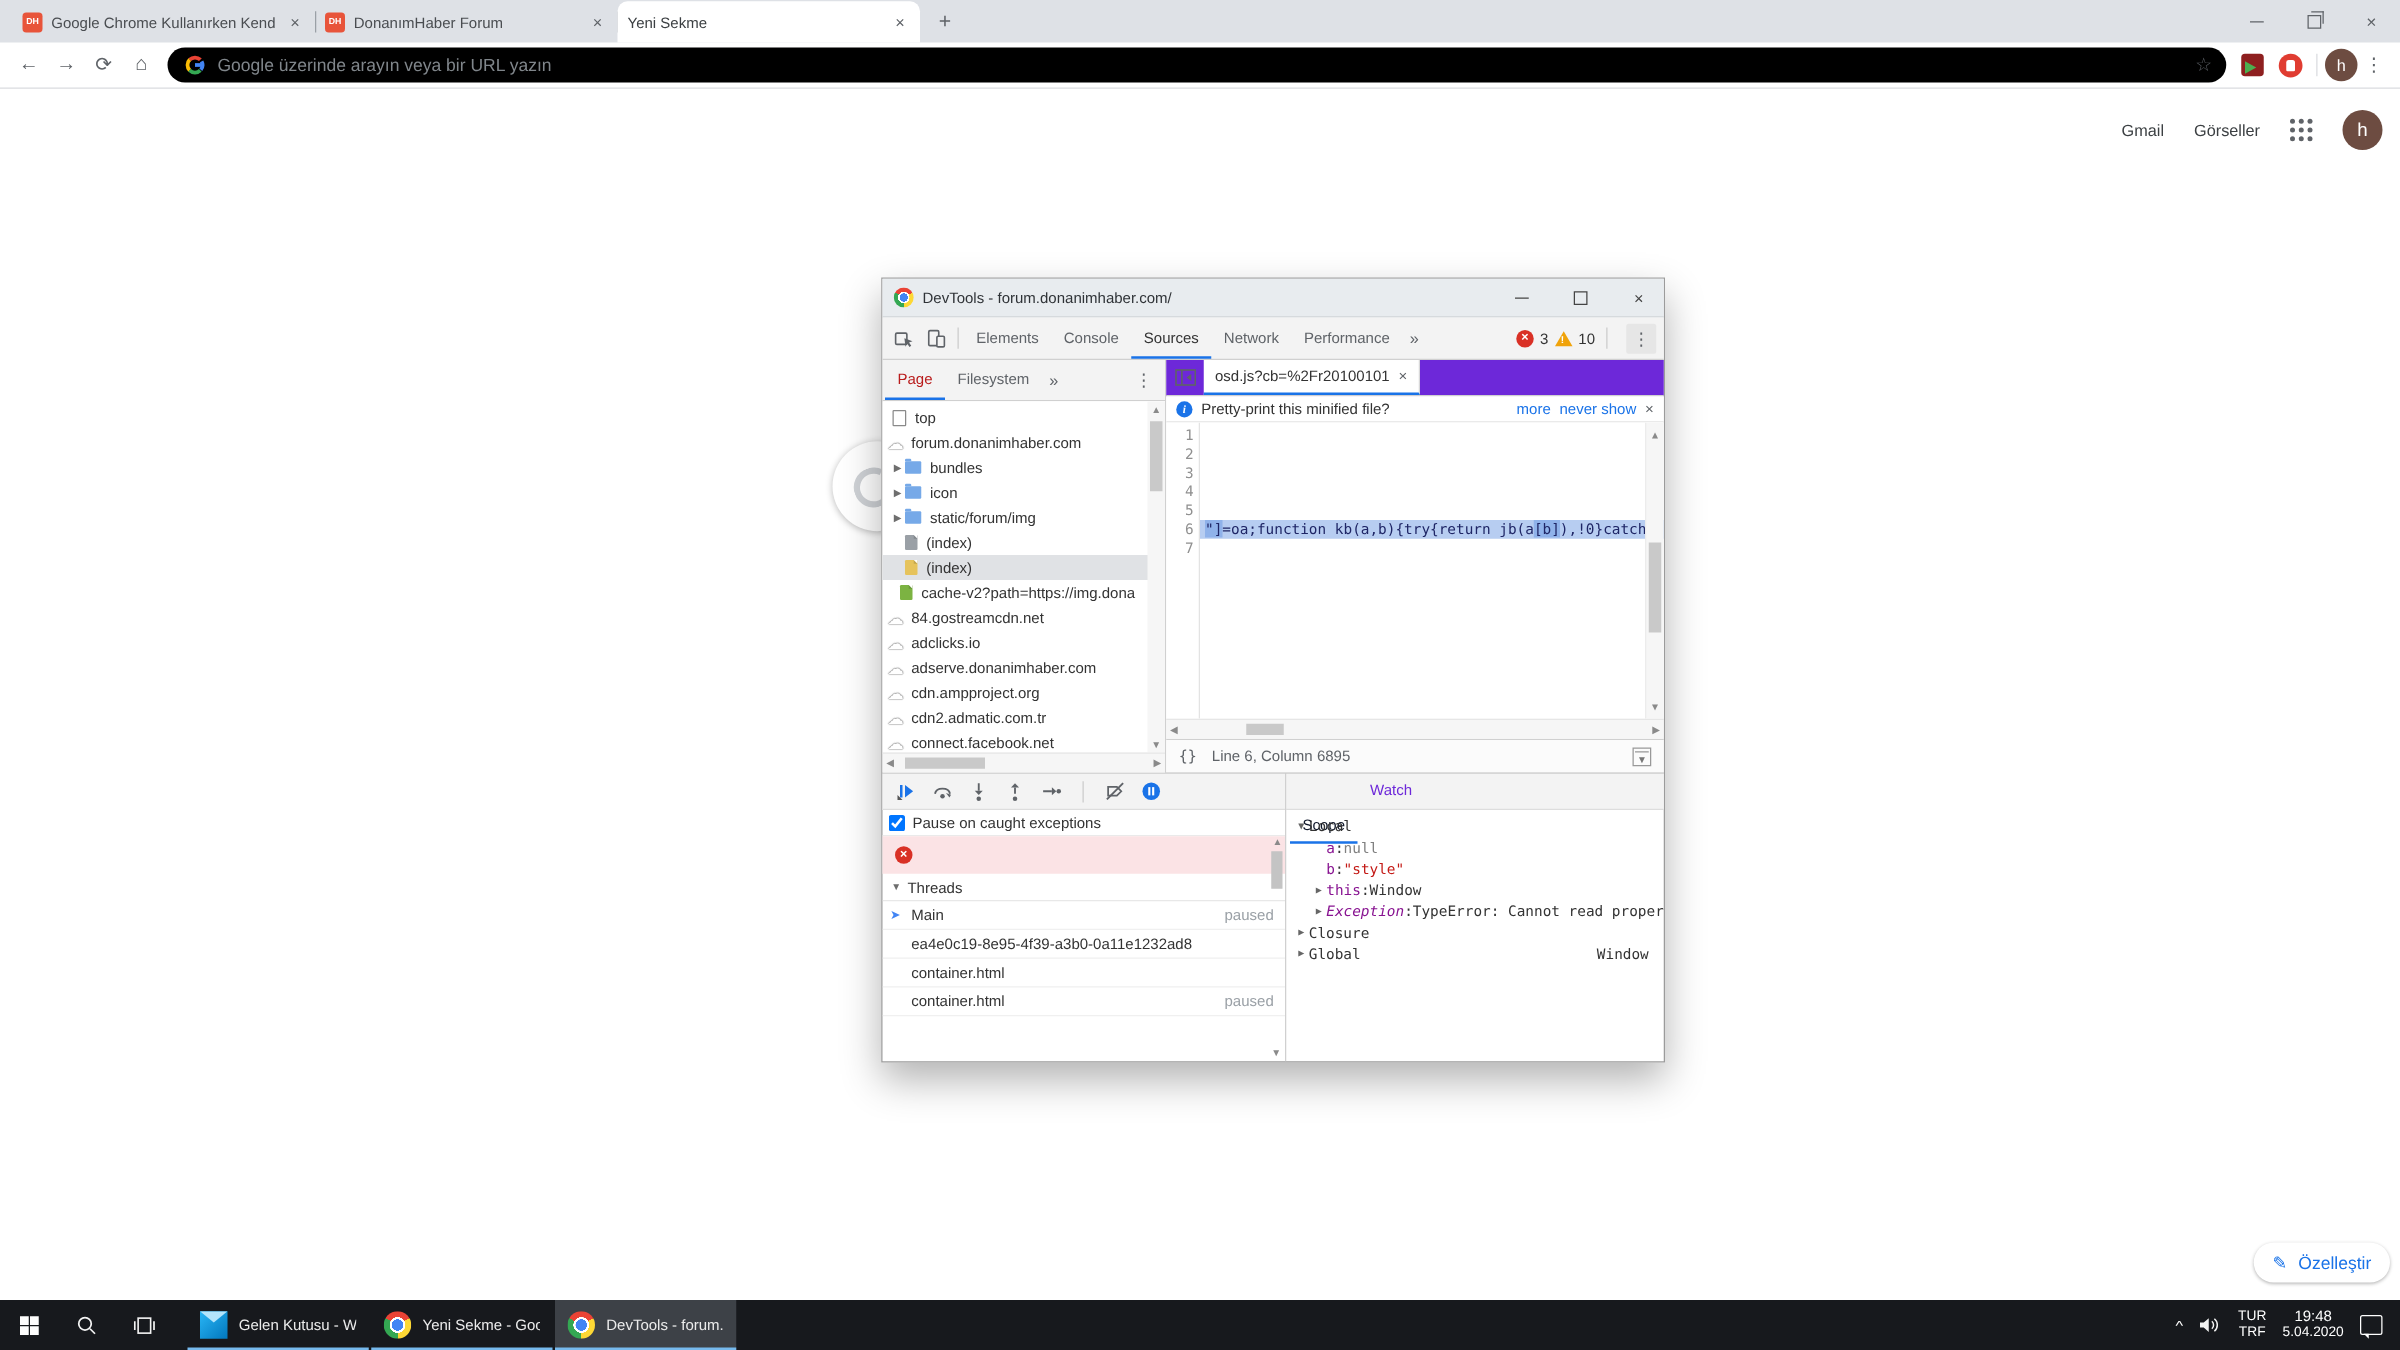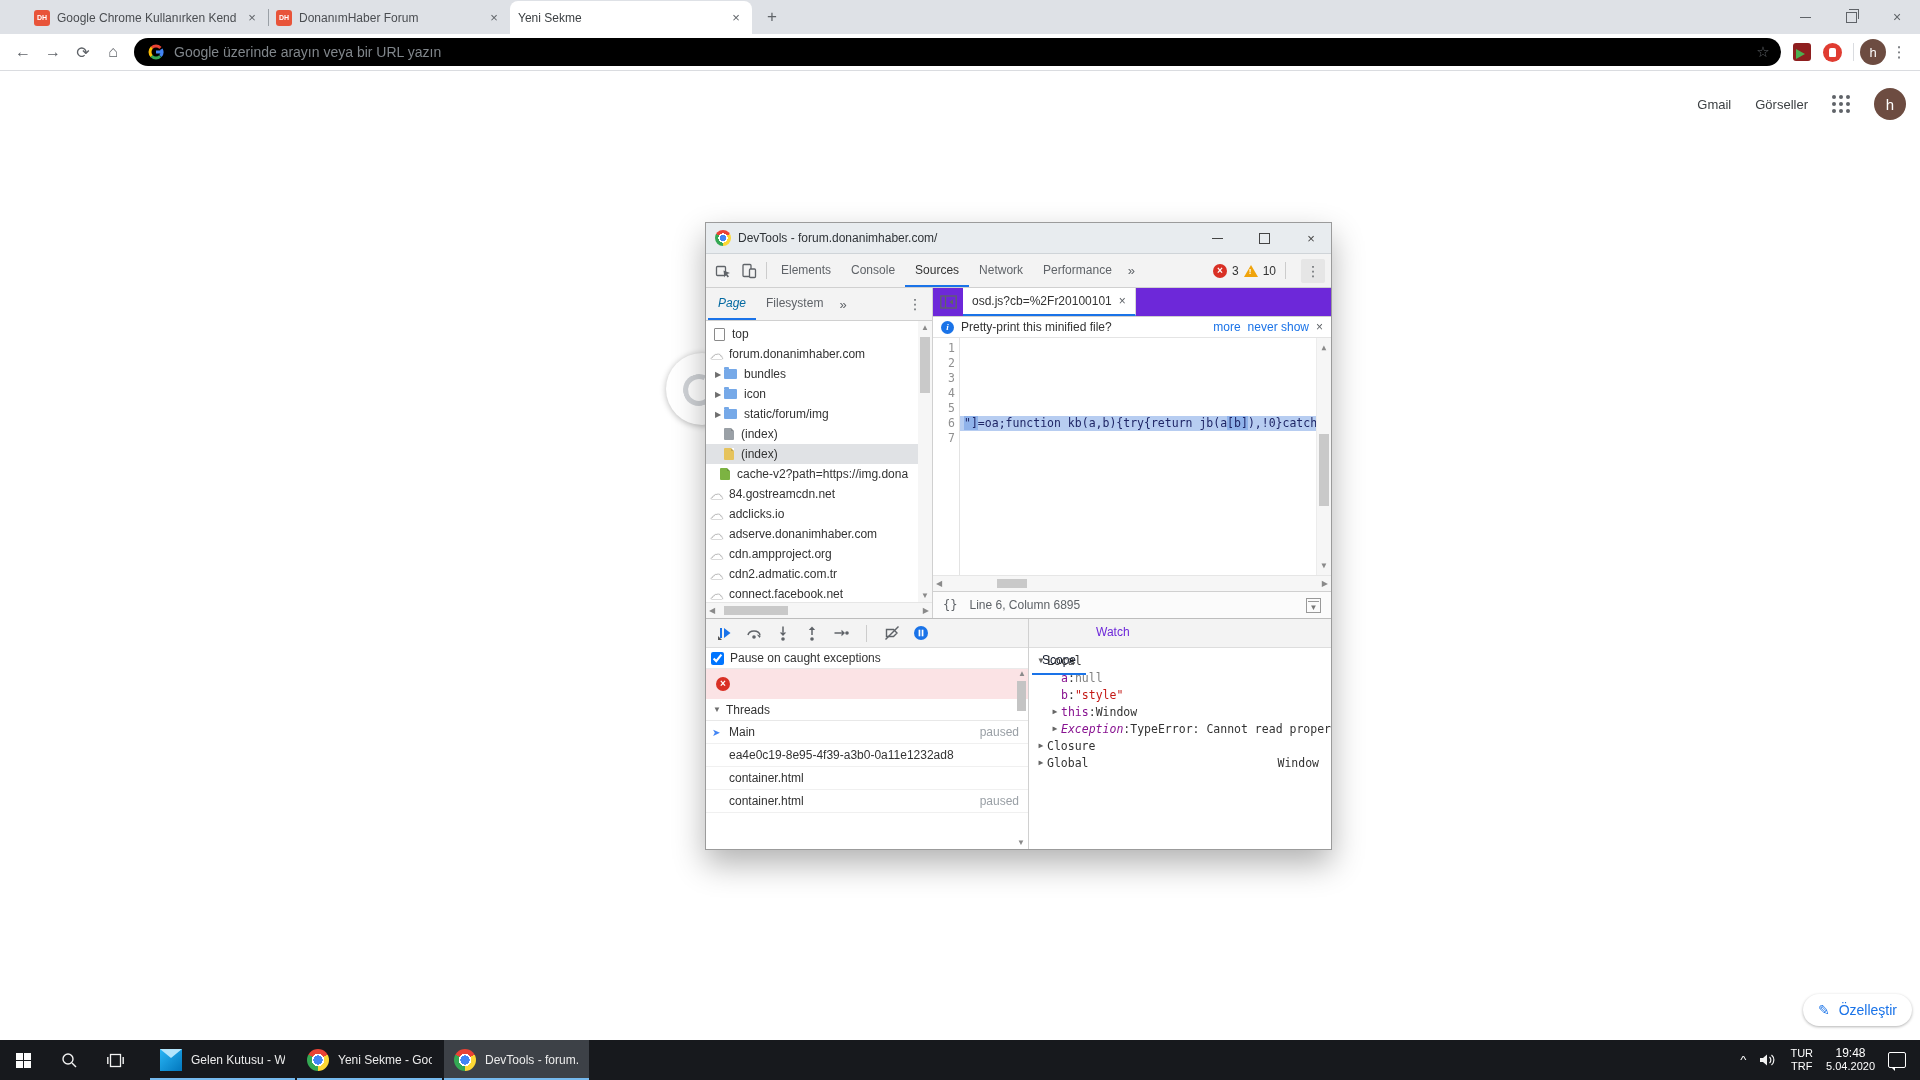--- a/index.html
+++ b/index.html
@@ -1,19 +1,19 @@
 <!DOCTYPE html>
 <html style="--accent: #1a73e8; --error: #d93025; --warning: #f0a30a; --selection: #b7cdf1; --selection_dark: #8fb2ea; --folder: #76a9e8; --avatar: #6d4c41; --taskbar_underline: #76b9ed;"><head>
 <meta charset="utf-8">
 <style>
   html,body{margin:0;padding:0;background:#c8c8c8;}
   .screen{position:relative;width:1920px;height:1080px;background:#fff;overflow:hidden;
           font-family:"Liberation Sans",sans-serif;-webkit-font-smoothing:antialiased;}
   
-  .b-tabstrip{height:34px;background:#dee1e6;display:flex;align-items:flex-end;padding-left:26px;position:relative;}
+  .b-tabstrip{height:34px;background:#dee1e6;display:flex;align-items:flex-end;padding-left:10px;position:relative;}
   .b-tab{width:242px;height:33px;display:flex;align-items:center;gap:7px;padding:0 8px;box-sizing:border-box;
          font-size:12px;color:#4a4d51;border-radius:8px 8px 0 0;position:relative;}
   .b-tab .sep{position:absolute;right:-1px;top:8px;width:1px;height:17px;background:#9aa0a6;}
   .b-tab.active{background:#fff;color:#3c4043;}
   .b-tab .title{flex:1;white-space:nowrap;overflow:hidden;}
   .b-tab .tclose{width:16px;height:16px;border-radius:50%;display:flex;align-items:center;justify-content:center;
                  font-size:13px;color:#5f6368;flex:0 0 auto;}
   .favicon-dh{width:16px;height:16px;border-radius:3px;background:#e8543a;color:#fff;font-weight:bold;font-size:7px;
               display:flex;align-items:center;justify-content:center;flex:0 0 auto;}
   .newtab{width:28px;height:28px;margin:0 0 3px 6px;display:flex;align-items:center;justify-content:center;
@@ -77,21 +77,21 @@
            text-align:center;font-weight:bold;}
   .warn-tri{width:0;height:0;border-left:7px solid transparent;border-right:7px solid transparent;border-bottom:12px solid #f0a30a;position:relative;}
   .warn-tri span{position:absolute;left:-2px;top:2px;color:#fff;font-size:8px;font-weight:bold;}
   .badge-n{color:#333;font-size:12px;}
   .dt-kebab{width:24px;height:24px;margin-left:6px;background:#e6e6e6;border-radius:2px;display:flex;align-items:center;justify-content:center;color:#5f6368;font-size:14px;}
   .dt-main{flex:1;display:flex;min-height:0;}
   
   .navigator{width:226px;flex:0 0 auto;border-right:1px solid #d0d0d0;display:flex;flex-direction:column;min-height:0;}
   .nav-tabs{height:32px;background:#f3f3f3;border-bottom:1px solid #d0d0d0;display:flex;align-items:center;padding:0 2px;flex:0 0 auto;}
   .nav-tab{height:32px;display:flex;align-items:center;padding:0 10px;box-sizing:border-box;color:#5f6368;border-bottom:2px solid transparent;}
-  .nav-tab.active{color:#0369a1;border-bottom-color:#1a73e8;font-style:italic;}
+  .nav-tab.active{color:#b91c1c;border-bottom-color:#1a73e8;}
   .nav-kebab{margin-left:auto;color:#5f6368;padding:0 8px;font-size:14px;}
   .nav-tree{flex:1;position:relative;overflow:hidden;background:#fff;padding-top:3px;}
   .tree-row{height:20px;display:flex;align-items:center;font-size:12px;color:#333;white-space:nowrap;}
   .tree-row.selected{background:#e0e2e5;}
   .tw-arrow{width:12px;text-align:center;color:#6e6e6e;font-size:8px;flex:0 0 auto;}
   .icon-cloud{font-size:13px;color:#fff;text-shadow:0 0 1px #777,0 0 1px #777,0 0 1px #777;margin-right:6px;flex:0 0 auto;}
   .icon-frame{width:9px;height:11px;border:1px solid #8a8a8a;border-radius:1px;margin:0 7px 0 2px;flex:0 0 auto;}
   .icon-folder{width:13px;height:10px;border-radius:1px;background:#76a9e8;position:relative;margin-right:7px;flex:0 0 auto;}
   .icon-folder:before{content:"";position:absolute;left:0;top:-2px;width:5px;height:2px;background:#76a9e8;border-radius:1px 1px 0 0;}
   .icon-file{width:10px;height:12px;border-radius:1px;margin-right:7px;flex:0 0 auto;position:relative;}

